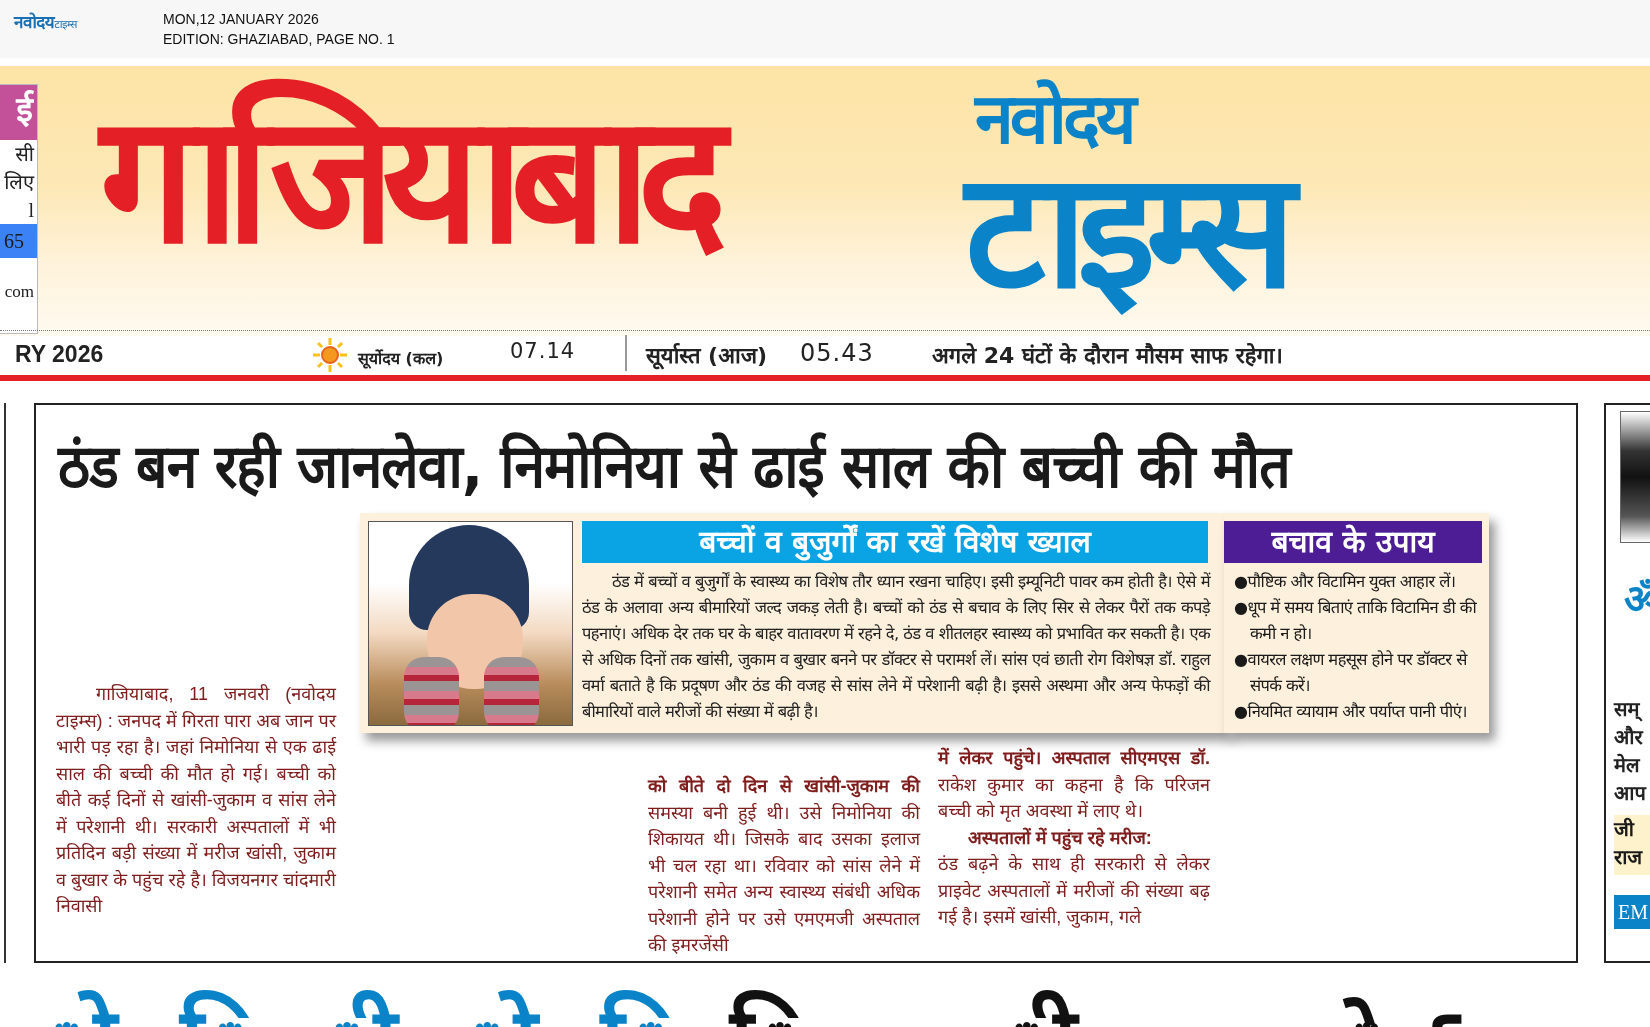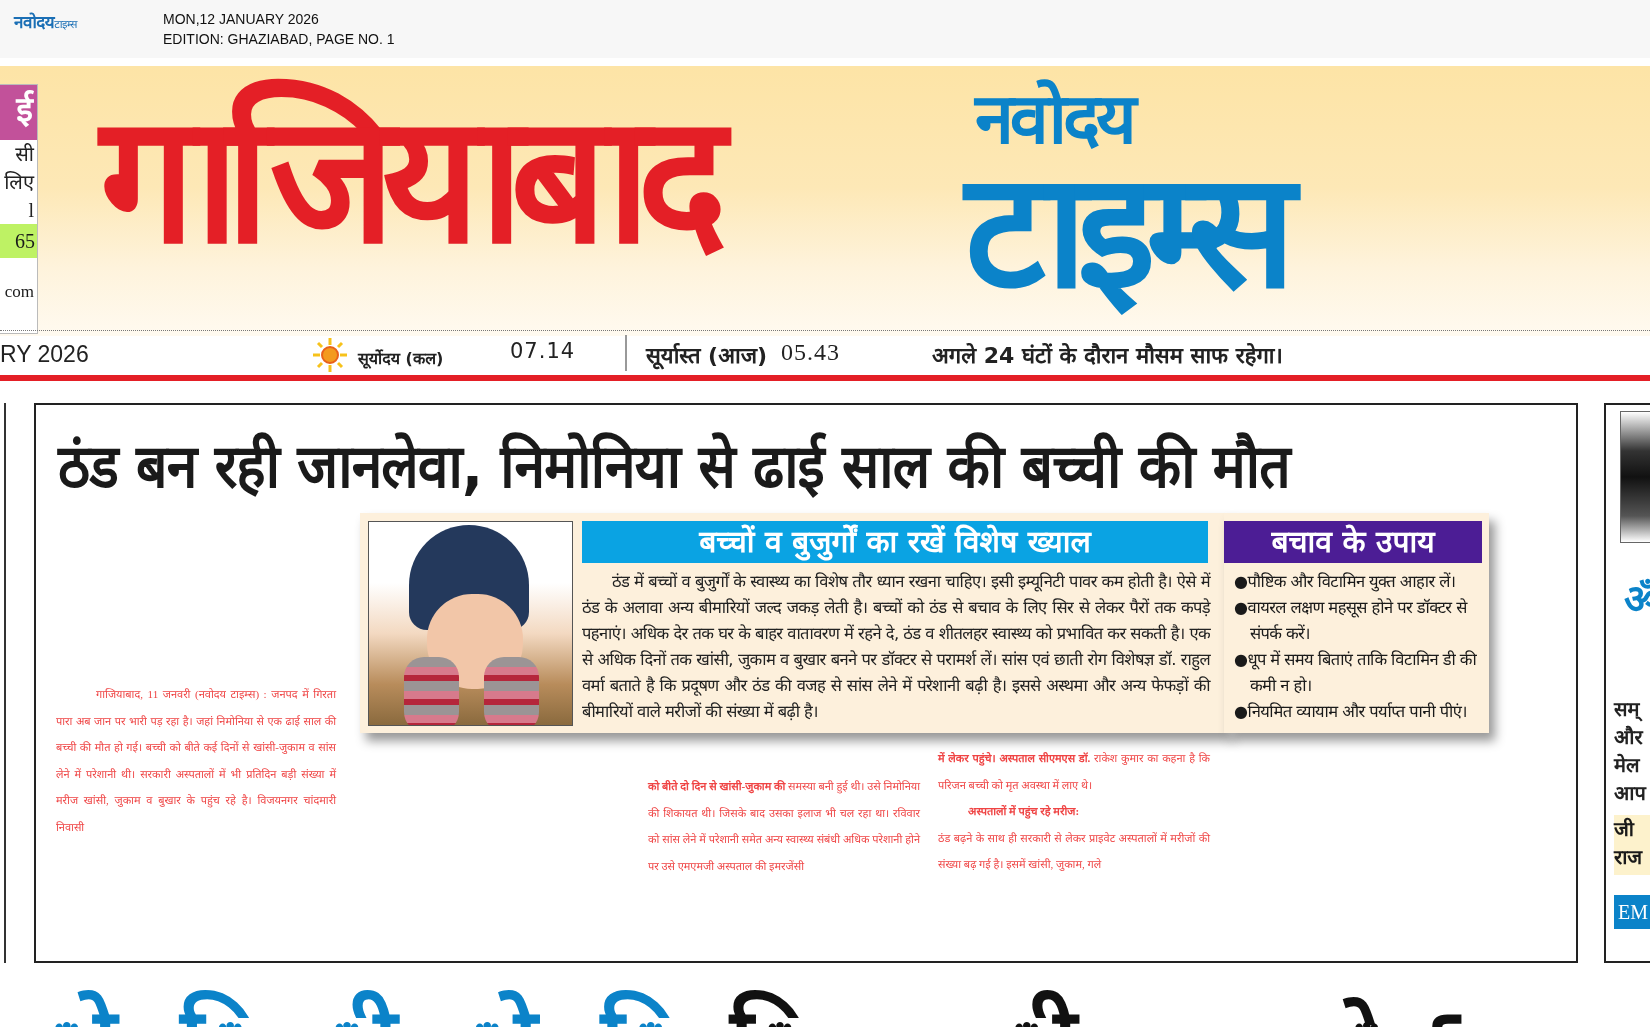--- a/index.html
+++ b/index.html
@@ -6,43 +6,43 @@
   html,body{width:1650px;height:1027px;overflow:hidden;background:#ffffff;font-family:"DejaVu Sans",sans-serif;color:#1a1a1a;}
   .topbar{position:absolute;left:0;top:0;width:1650px;height:58px;background:#f7f7f7;}
   .topbar .logo{position:absolute;left:14px;top:10px;font-weight:bold;color:#1b6fb5;font-size:17px;letter-spacing:-0.5px;}
   .topbar .logo small{font-size:11px;font-weight:normal;color:#1b6fb5;}
   .topbar .meta{position:absolute;left:163px;top:9px;font-family:"Liberation Sans",sans-serif;font-size:14px;line-height:20px;color:#111;font-weight:500;}
   .page{position:absolute;left:0;top:58px;width:1650px;height:969px;background:#fff;overflow:hidden;}
   .masthead{position:absolute;left:0;top:8px;width:1650px;height:270px;background:linear-gradient(180deg,#fde4a6 0%,#fde8b6 45%,#fef3dc 75%,#fffaf0 100%);}
   .sidead{position:absolute;left:0;top:18px;width:38px;height:250px;background:#fff;border:1px solid #bbb;border-left:none;overflow:hidden;font-family:"Liberation Serif",serif;}
   .sidead .band{height:55px;background:#c2519a;color:#fff;font-size:34px;text-align:right;padding-right:4px;font-weight:bold;}
   .sidead .l{font-size:20px;text-align:right;padding-right:3px;line-height:28px;color:#222;}
-  .sidead .num{background:#bef264;font-size:20px;text-align:right;padding-right:2px;line-height:34px;}
+  .sidead .num{background:#3b82f6;font-size:20px;text-align:right;padding-right:13px;line-height:34px;}
   .sidead .com{font-size:17px;text-align:right;padding-right:3px;margin-top:24px;}
   .mast-red{position:absolute;left:100px;top:25px;font-family:"DejaVu Sans",sans-serif;font-weight:bold;color:#e41f26;font-size:178px;line-height:1;letter-spacing:-14px;transform:scaleX(0.95);transform-origin:left;white-space:nowrap;}
   .mast-blue-small{position:absolute;left:975px;top:18px;font-weight:bold;color:#0b83c9;font-size:70px;line-height:1;letter-spacing:-4px;}
   .mast-blue{position:absolute;left:965px;top:85px;font-weight:bold;color:#0b83c9;font-size:160px;line-height:1;letter-spacing:-10px;white-space:nowrap;}
   .infobar{position:absolute;left:0;top:272px;width:1650px;height:44px;border-top:1px dotted #777;}
-  .infobar .date{position:absolute;left:0;top:10px;font-family:"Liberation Sans",sans-serif;font-weight:normal;font-size:23px;color:#222;}
+  .infobar .date{position:absolute;left:15px;top:10px;font-family:"Liberation Sans",sans-serif;font-weight:bold;font-size:23px;color:#222;}
   .infobar .sun{position:absolute;left:312px;top:6px;width:36px;height:36px;}
   .infobar .rise{position:absolute;left:358px;top:16px;font-size:16px;font-weight:bold;color:#222;}
   .infobar .risev{position:absolute;left:510px;top:8px;font-size:21px;color:#222;letter-spacing:1px;}
   .infobar .sep{position:absolute;left:625px;top:4px;width:2px;height:36px;background:#999;}
   .infobar .set{position:absolute;left:646px;top:8px;font-size:22px;font-weight:bold;color:#222;}
-  .infobar .setv{position:absolute;left:781px;top:8px;font-size:24px;color:#222;letter-spacing:1px;font-family:Liberation Serif, serif;}
+  .infobar .setv{position:absolute;left:800px;top:8px;font-size:24px;color:#222;letter-spacing:1px;}
   .infobar .wx{position:absolute;left:932px;top:8px;font-size:22px;font-weight:bold;color:#222;}
   .redrule{position:absolute;left:0;top:317px;width:1650px;height:6px;background:#e41f26;}
   .leftedge{position:absolute;left:0;top:345px;width:6px;height:560px;border-right:2px solid #333;}
   .article{position:absolute;left:34px;top:345px;width:1544px;height:560px;border:2px solid #222;background:#fff;}
   .headline{position:absolute;left:22px;top:18px;font-weight:bold;font-size:60px;color:#1a1a1a;letter-spacing:-1px;white-space:nowrap;transform:scaleX(0.92);transform-origin:left;}
   .sub{position:absolute;left:22px;top:120px;width:300px;}
   .sub .sq{position:absolute;left:0;top:8px;width:14px;height:18px;background:#e41f26;}
   .sub .txt{padding-left:28px;font-weight:bold;font-size:27px;line-height:38px;color:#222;letter-spacing:-1px;}
   .sub .rule{margin-top:12px;height:2px;background:#333;}
-  .col{position:absolute;font-family:Liberation Serif, serif;font-size:11px;line-height:26.5px;color:#ef4444;text-align:justify;}
+  .col{position:absolute;font-family:Liberation Sans, sans-serif;font-size:18px;line-height:26.5px;color:#7f1d1d;text-align:justify;}
   .col b{font-weight:bold;}
   .col1{left:20px;top:276px;width:280px;}
   .col1 p{text-indent:40px;}
   .box{position:absolute;left:324px;top:108px;width:868px;height:220px;background:#fdf0dc;box-shadow:6px 8px 10px #999;}
   .photo{position:absolute;left:8px;top:8px;width:205px;height:205px;border:1px solid #555;background:linear-gradient(180deg,#fff 0%,#fff 30%,#f3d9c1 55%,#b88c5b 80%,#8a6a3e 100%);overflow:hidden;}
   .photo .hat{position:absolute;left:40px;top:3px;width:120px;height:105px;border-radius:60px 60px 18px 18px;background:#24395c;}
   .photo .face{position:absolute;left:58px;top:72px;width:96px;height:95px;border-radius:45px;background:#f2c6a8;}
   .photo .glove1{position:absolute;left:35px;top:135px;width:55px;height:75px;border-radius:20px;background:repeating-linear-gradient(180deg,#9b9495 0 10px,#d77a8c 10px 18px,#b5263b 18px 24px);}
   .photo .glove2{position:absolute;left:115px;top:135px;width:55px;height:75px;border-radius:20px;background:repeating-linear-gradient(180deg,#9b9495 0 10px,#d77a8c 10px 18px,#b5263b 18px 24px);}
   .box .bar{position:absolute;left:222px;top:8px;width:626px;height:42px;background:#0aa3e3;color:#fff;font-weight:bold;font-size:30px;line-height:42px;text-align:center;}
@@ -135,22 +135,22 @@
         <div class="glove2"></div>
       </div>
       <div class="bar">बच्चों व बुजुर्गों का रखें विशेष ख्याल</div>
       <div class="body">ठंड में बच्चों व बुजुर्गों के स्वास्थ्य का विशेष तौर ध्यान रखना चाहिए। इसी इम्यूनिटी पावर कम होती है। ऐसे में ठंड के अलावा अन्य बीमारियों जल्द जकड़ लेती है। बच्चों को ठंड से बचाव के लिए सिर से लेकर पैरों तक कपड़े पहनाएं। अधिक देर तक घर के बाहर वातावरण में रहने दे, ठंड व शीतलहर स्वास्थ्य को प्रभावित कर सकती है। एक से अधिक दिनों तक खांसी, जुकाम व बुखार बनने पर डॉक्टर से परामर्श लें। सांस एवं छाती रोग विशेषज्ञ डॉ. राहुल वर्मा बताते है कि प्रदूषण और ठंड की वजह से सांस लेने में परेशानी बढ़ी है। इससे अस्थमा और अन्य फेफड़ों की बीमारियों वाले मरीजों की संख्या में बढ़ी है।</div>
     </div>
 
     <div class="box2">
       <div class="bar">बचाव के उपाय</div>
       <ul>
         <li>पौष्टिक और विटामिन युक्त आहार लें।</li>
+        <li>धूप में समय बिताएं ताकि विटामिन डी की कमी न हो।</li>
         <li>वायरल लक्षण महसूस होने पर डॉक्टर से संपर्क करें।</li>
-        <li>धूप में समय बिताएं ताकि विटामिन डी की कमी न हो।</li>
         <li>नियमित व्यायाम और पर्याप्त पानी पीएं।</li>
       </ul>
     </div>
 
     <div class="col c3">
       <b>को बीते दो दिन से खांसी-जुकाम की</b> <span>समस्या बनी हुई थी। उसे निमोनिया की शिकायत थी। जिसके बाद उसका इलाज भी चल रहा था। रविवार को सांस लेने में परेशानी समेत अन्य स्वास्थ्य संबंधी अधिक परेशानी होने पर उसे एमएमजी अस्पताल की इमरजेंसी</span>
     </div>
     <div class="col c4">
       <b>में लेकर पहुंचे। अस्पताल सीएमएस डॉ.</b> <span>राकेश कुमार का कहना है कि परिजन बच्ची को मृत अवस्था में लाए थे।</span>
       <div class="subh">अस्पतालों में पहुंच रहे मरीज:</div>

